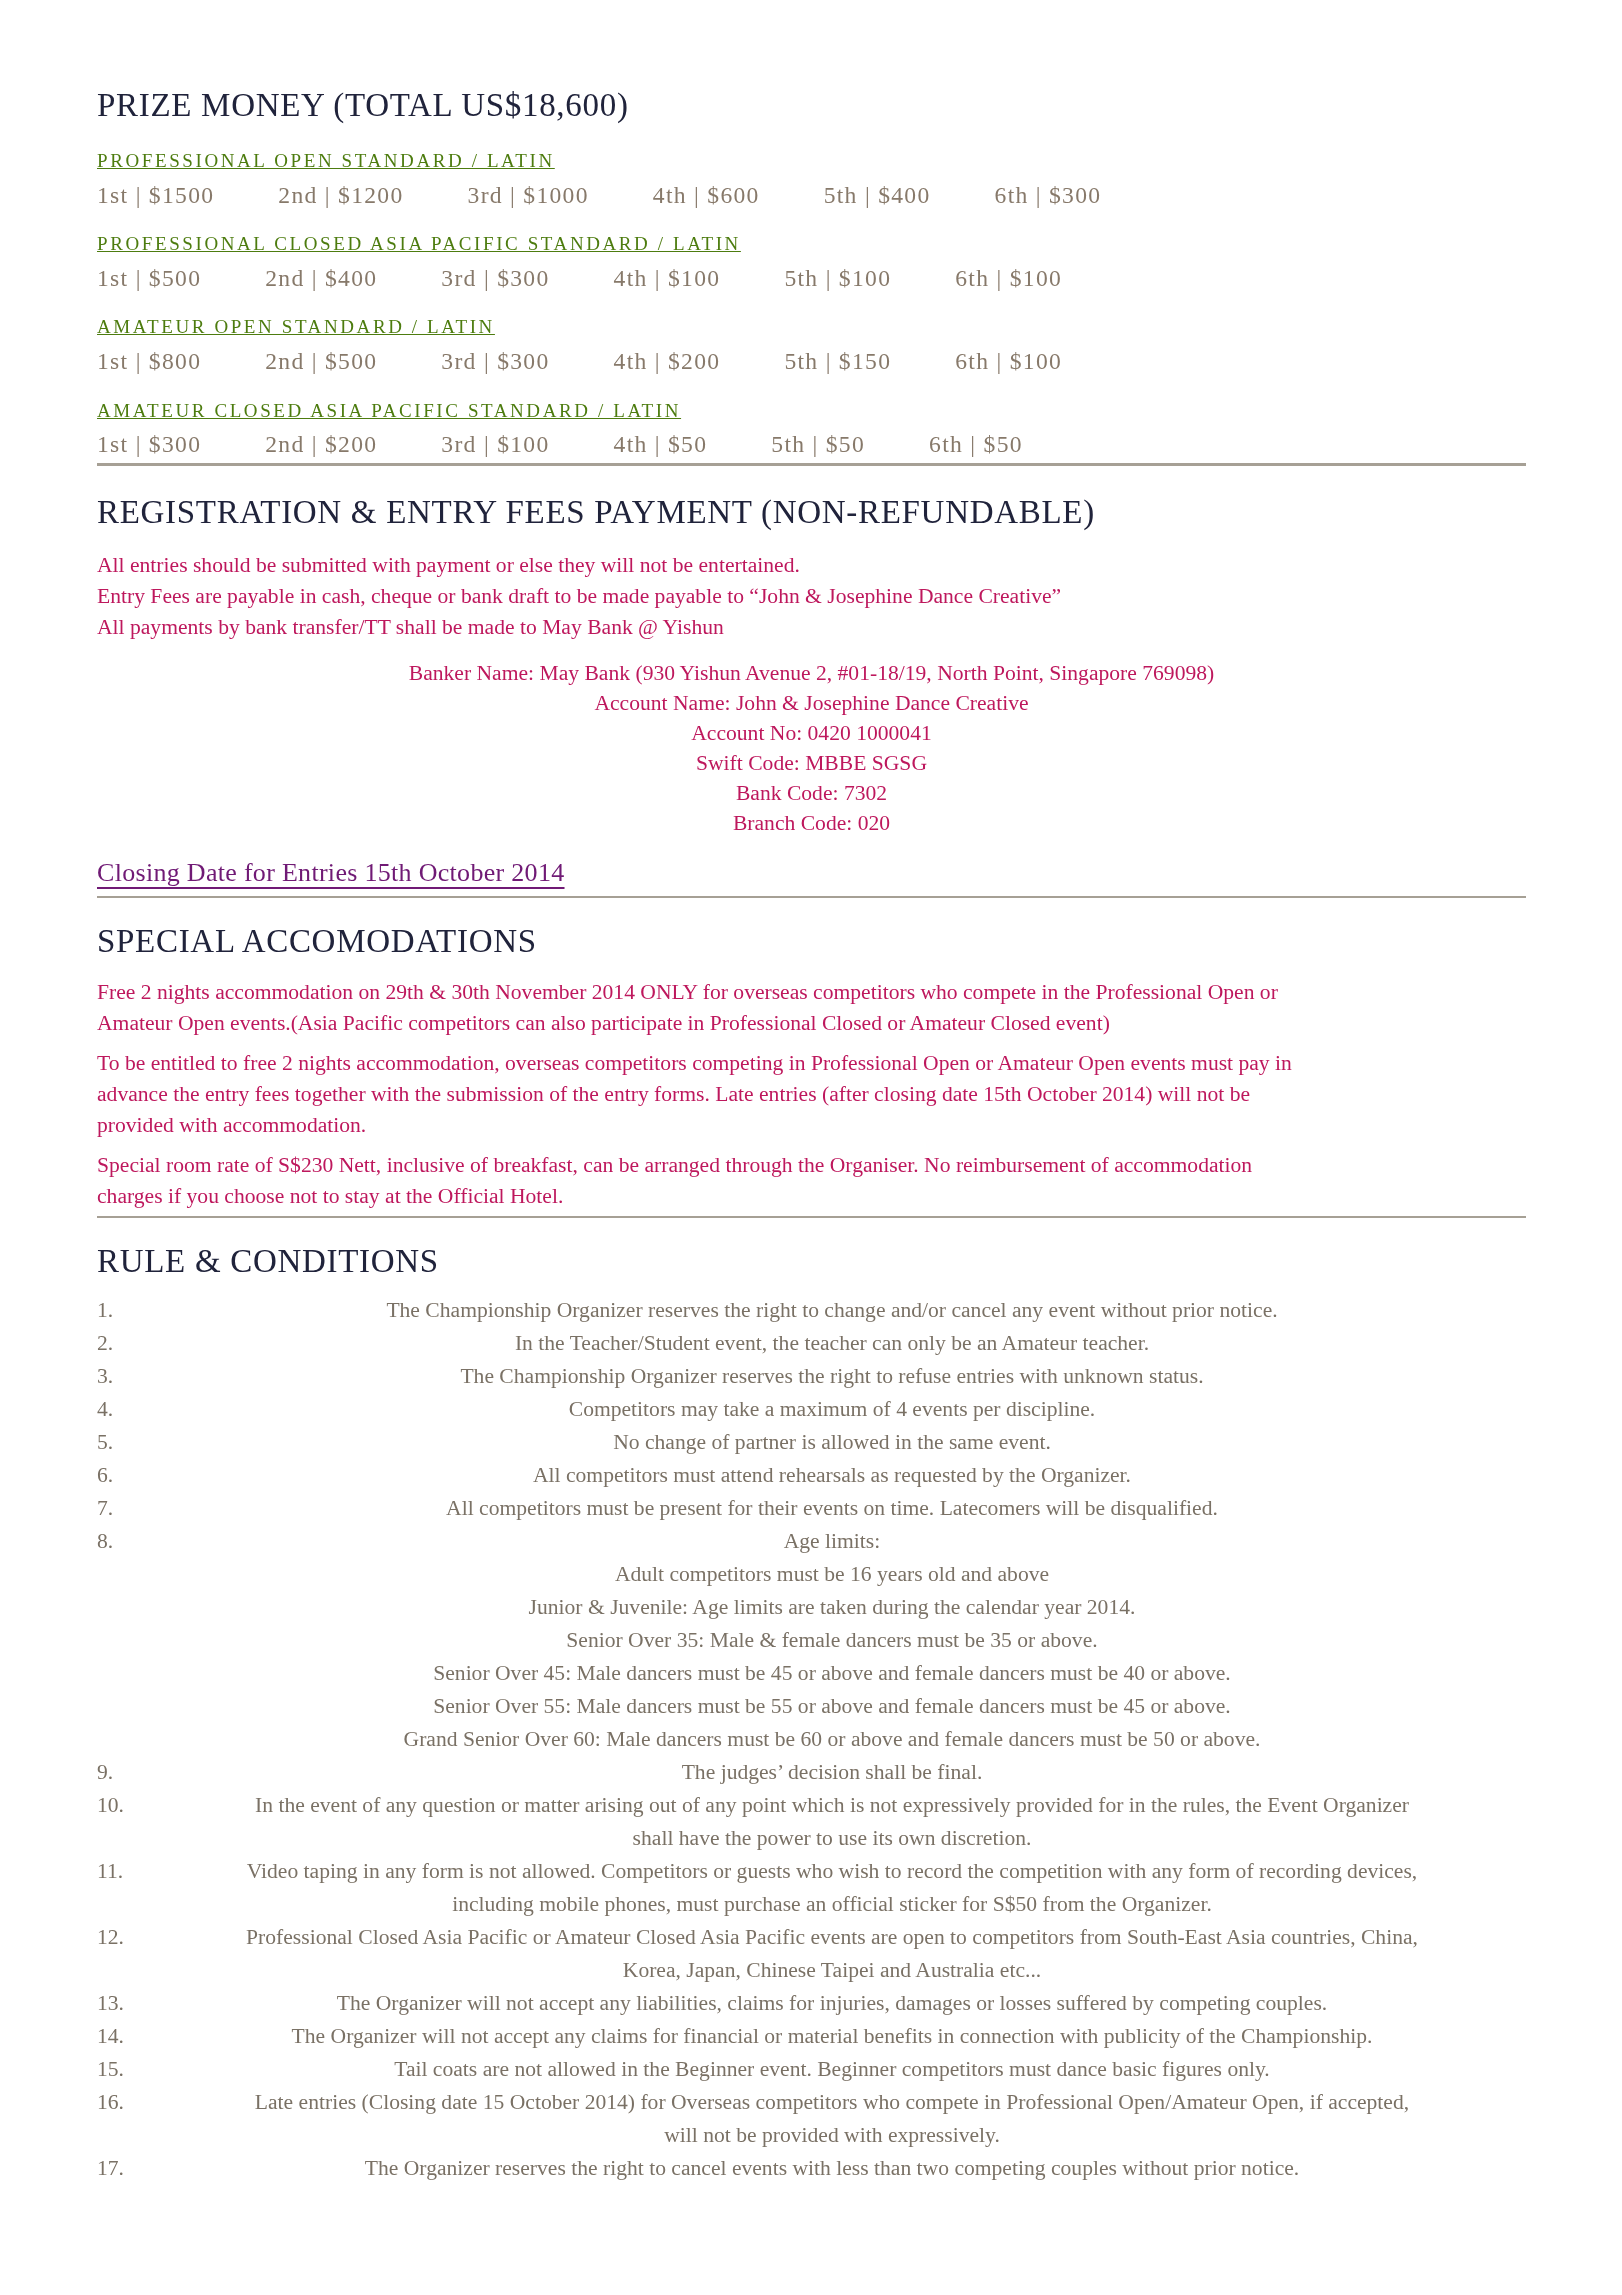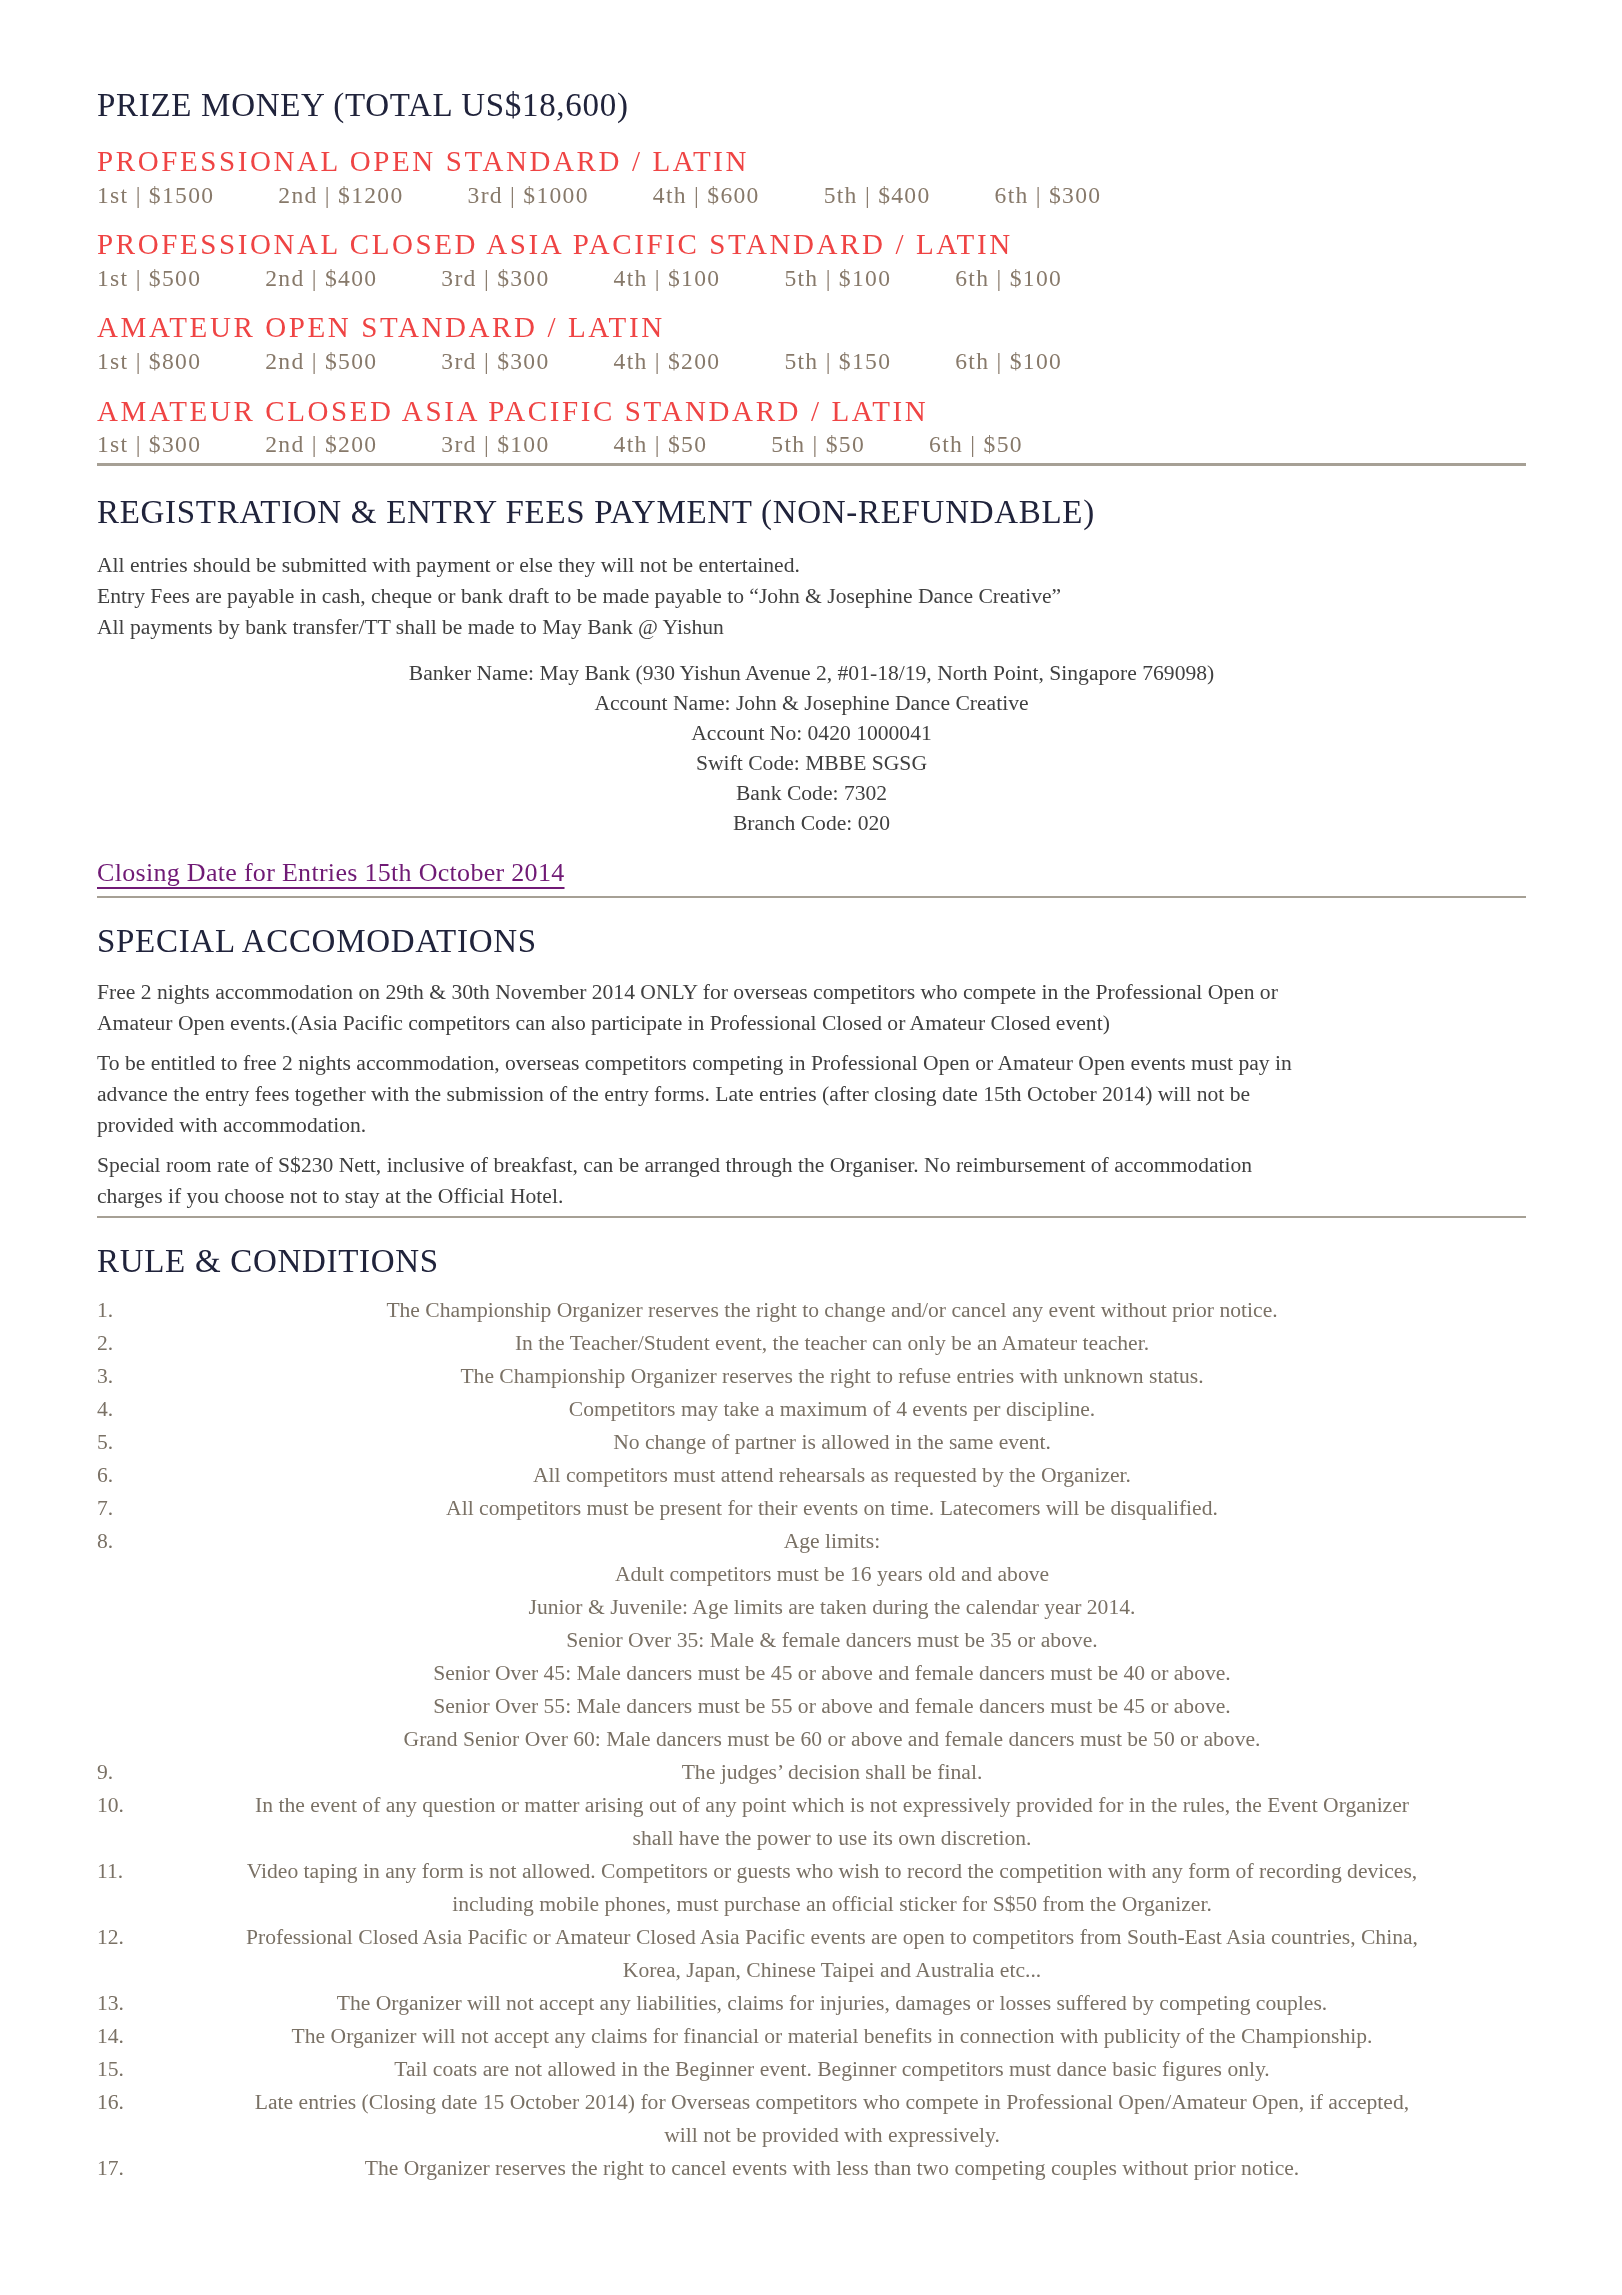--- a/index.html
+++ b/index.html
@@ -23,24 +23,25 @@
     margin:0;
   }
   .mt-h2{margin-top:27.5px;}
   .mt-h3{margin-top:23.6px;}
   .mt-h4{margin-top:23.6px;}
 
   
   .prize-group{margin-top:18.3px;}
   .prize-group.first{margin-top:21px;}
   .prize-group-label{
-    font-size:29px;
+    font-size:19px;
     line-height:30px;
     letter-spacing:2.6px;
-    color:#ef4444;
+    color:#4d7c0f;
+    text-decoration:underline;
   }
   .prize-row{
     display:flex;
     gap:64px;
     font-size:23.6px;
     line-height:31px;
     letter-spacing:1.3px;
     color:#87796a;
     margin-top:3.9px;
     white-space:nowrap;
@@ -54,21 +55,21 @@
     width:100%;
   }
   .d1{margin-top:2.6px;}
   .d2{margin-top:6.5px;}
   .d3{margin-top:3.9px;}
 
   
   .body-line{
     font-size:21.6px;
     line-height:31px;
-    color:#404040;
+    color:#be185d;
   }
   .reg-intro{margin-top:18.3px;}
   .bank-block{margin-top:14.4px;text-align:center;}
   .bank-block .body-line{line-height:30px;}
   .closing{
     margin-top:18.3px;
     font-size:26px;
     line-height:33px;
     color:#701a75;
     text-decoration:underline;

